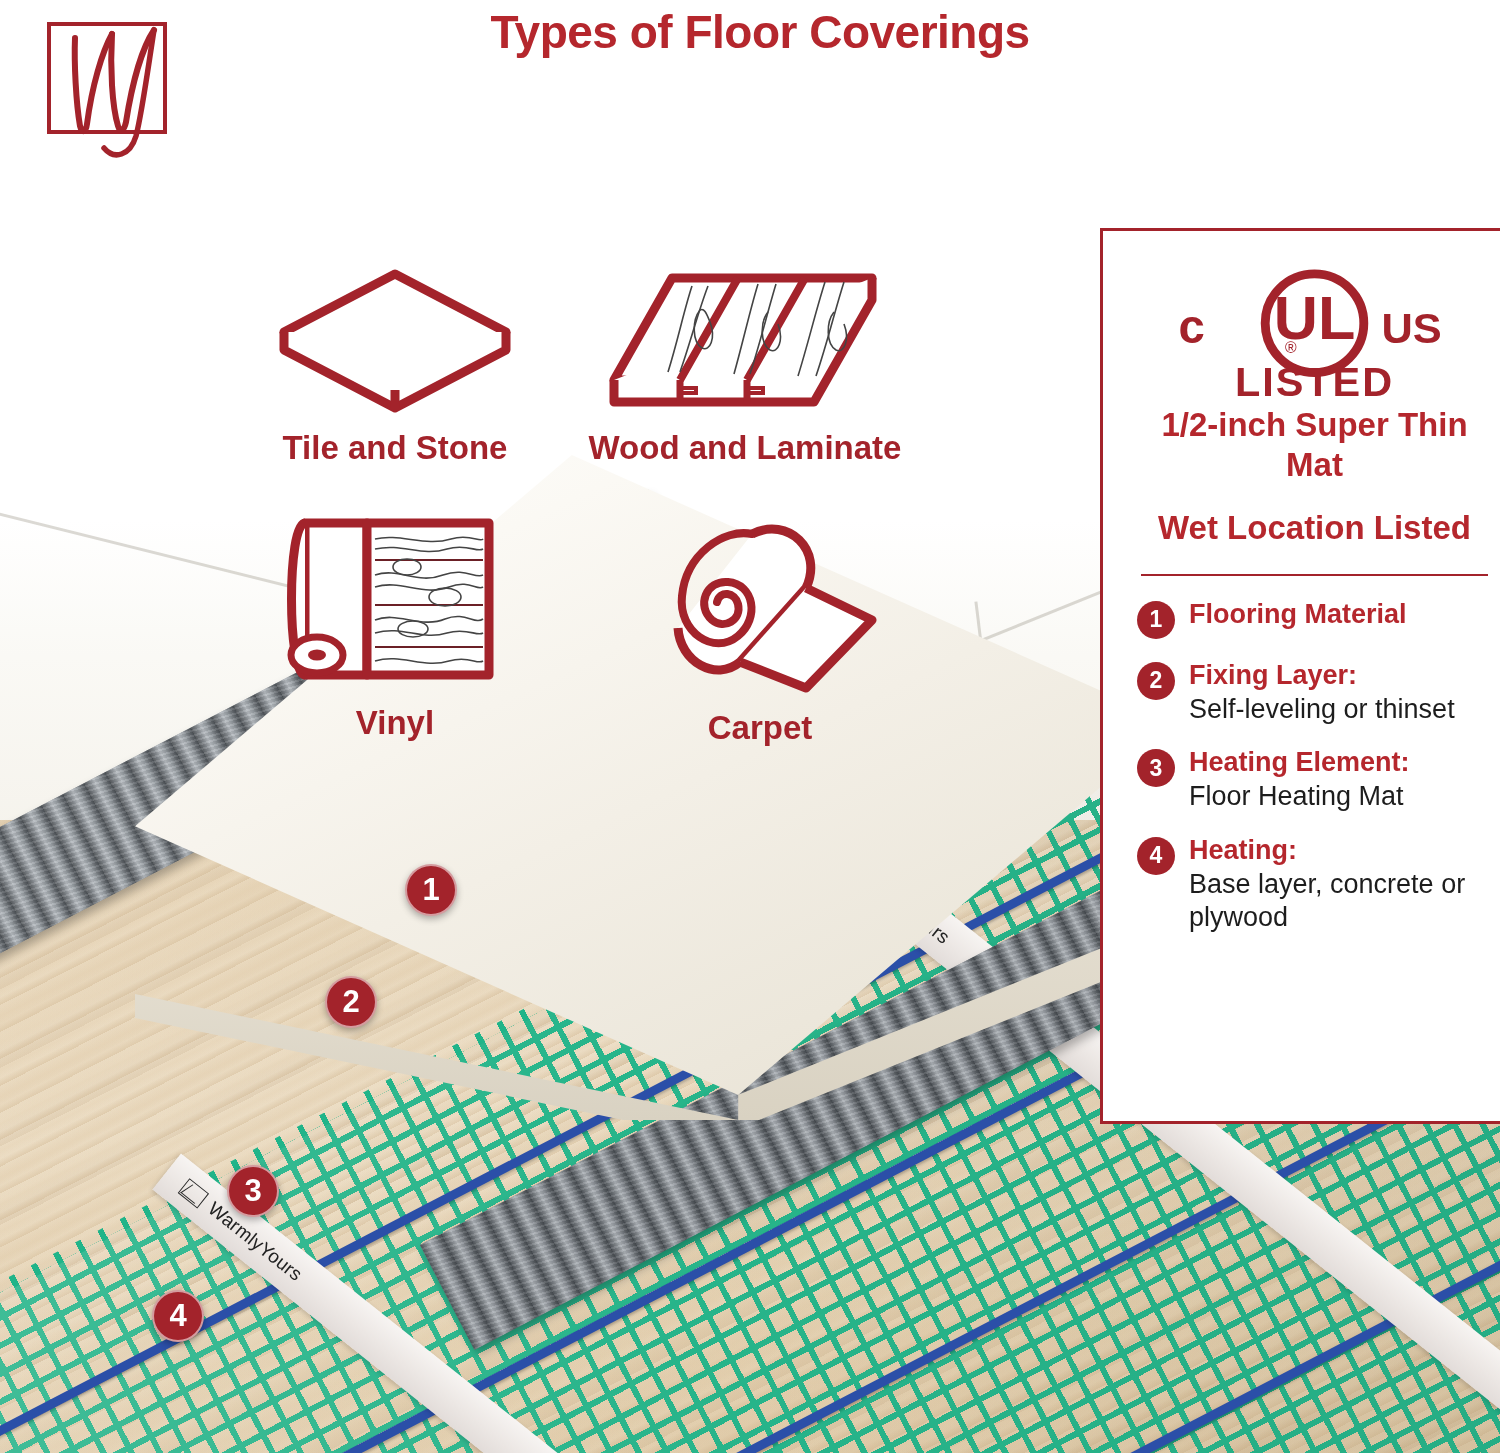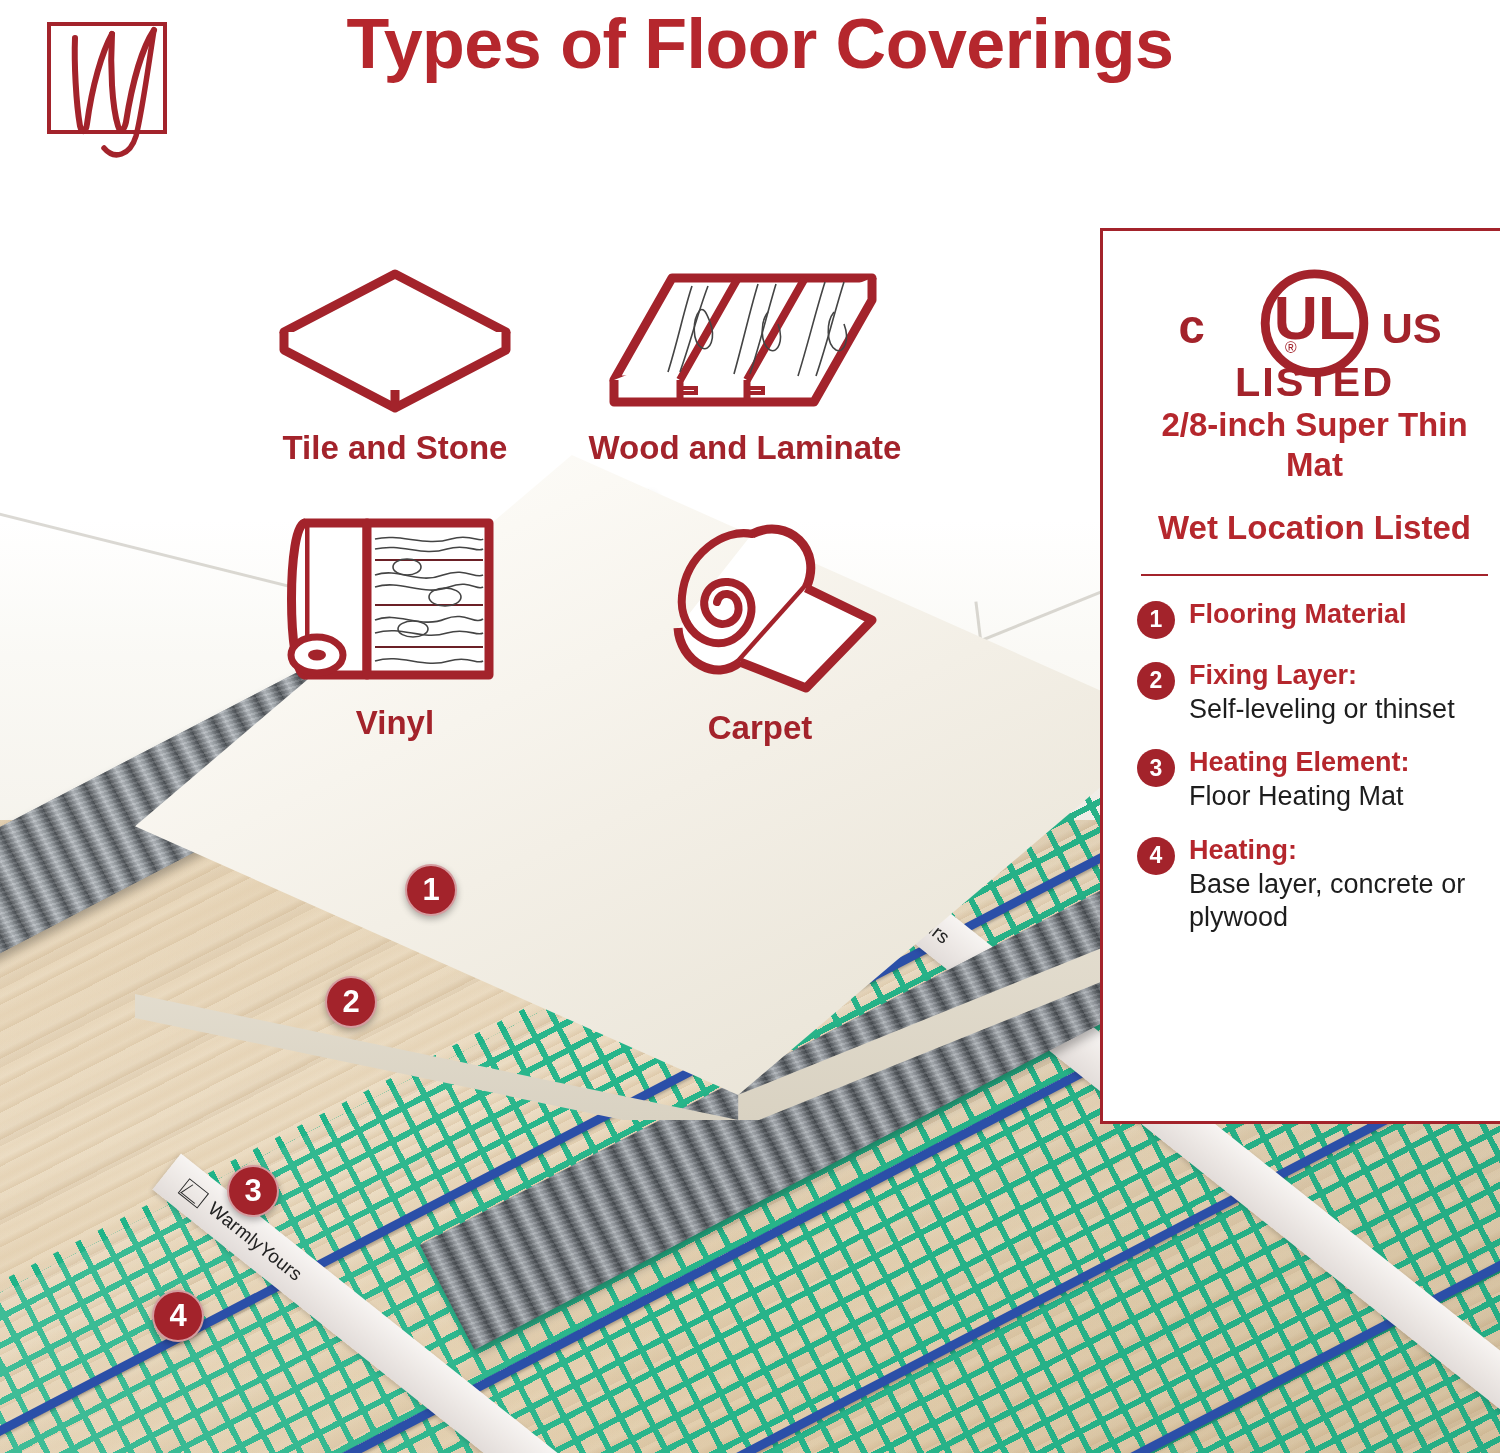--- a/index.html
+++ b/index.html
@@ -74,21 +74,21 @@
   
   .bgfloor { position:absolute; left:0; top:520px; width:1500px; height:620px;
     background: linear-gradient(180deg, rgba(255,255,255,1) 0%, rgba(250,249,245,1) 22%, rgba(243,240,232,1) 65%, rgba(236,232,221,1) 100%); }
   .seam { position:absolute; background: rgba(160,155,142,.38); }
 
   
   .header { position:absolute; left:0; top:0; width:1500px; height:185px; background:#fff; }
   .logo-box { position:absolute; left:47px; top:22px; width:120px; height:112px; border:4px solid #A3232B; }
   .logo-script { position:absolute; left:40px; top:8px; width:140px; height:150px; }
   .title { position:absolute; left:230px; top:8px; width:1060px; text-align:center;
-           color:#B5272D; font-size:70px; font-weight:700; letter-spacing:-.5px; line-height:1.05; }
+           color:#B5272D; font-size:46px; font-weight:700; letter-spacing:-.5px; line-height:1.05; }
   .subtitle { position:absolute; left:230px; top:103px; width:1060px; text-align:center;
            color:#B5272D; font-size:42px; font-weight:700; letter-spacing:-.3px; }
 
   
   .types { position:absolute; left:230px; top:260px; width:700px; height:520px; }
   .type-cell { position:absolute; text-align:center; }
   .type-label { color:#A3232B; font-size:33px; font-weight:700; margin-top:5px; white-space:nowrap; }
 
   
   .panel { position:absolute; left:1100px; top:228px; width:420px; height:896px;
@@ -268,21 +268,21 @@
       <svg width="100%" height="140" viewBox="0 0 360 140">
         <text x="42" y="78" font-family="Liberation Sans, sans-serif" font-size="48" font-weight="700" fill="#A3232B">c</text>
         <circle cx="180" cy="58" r="50" fill="none" stroke="#A3232B" stroke-width="9"></circle>
         <text x="180" y="74" text-anchor="middle" font-family="Liberation Sans, sans-serif" font-size="62" font-weight="700" fill="#A3232B">UL</text>
         <text x="156" y="88" text-anchor="middle" font-family="Liberation Sans, sans-serif" font-size="16" fill="#A3232B">®</text>
         <text x="248" y="78" font-family="Liberation Sans, sans-serif" font-size="44" font-weight="700" fill="#A3232B">US</text>
         <text x="180" y="132" text-anchor="middle" font-family="Liberation Sans, sans-serif" font-size="42" font-weight="700" letter-spacing="2" fill="#A3232B">LISTED</text>
       </svg>
     </div>
 
-    <div class="panel-head">2/8-inch Super Thin Mat</div>
+    <div class="panel-head">1/2-inch Super Thin Mat</div>
     <div class="panel-head second">Wet Location Listed</div>
 
     <div class="divider"></div>
 
     <div class="legend-item">
       <div class="badge-sm">1</div>
       <div class="legend-text">
         <span class="legend-title">Flooring Material</span>
       </div>
     </div>

